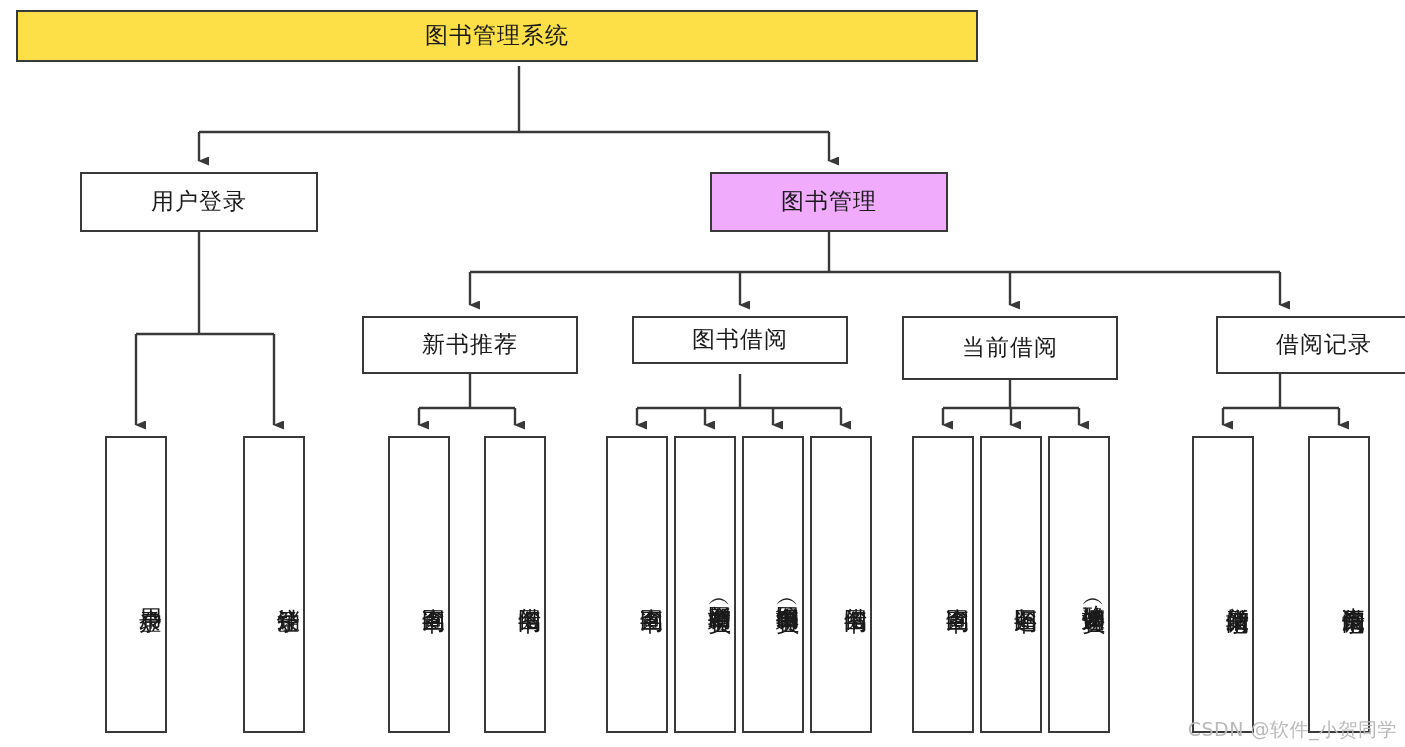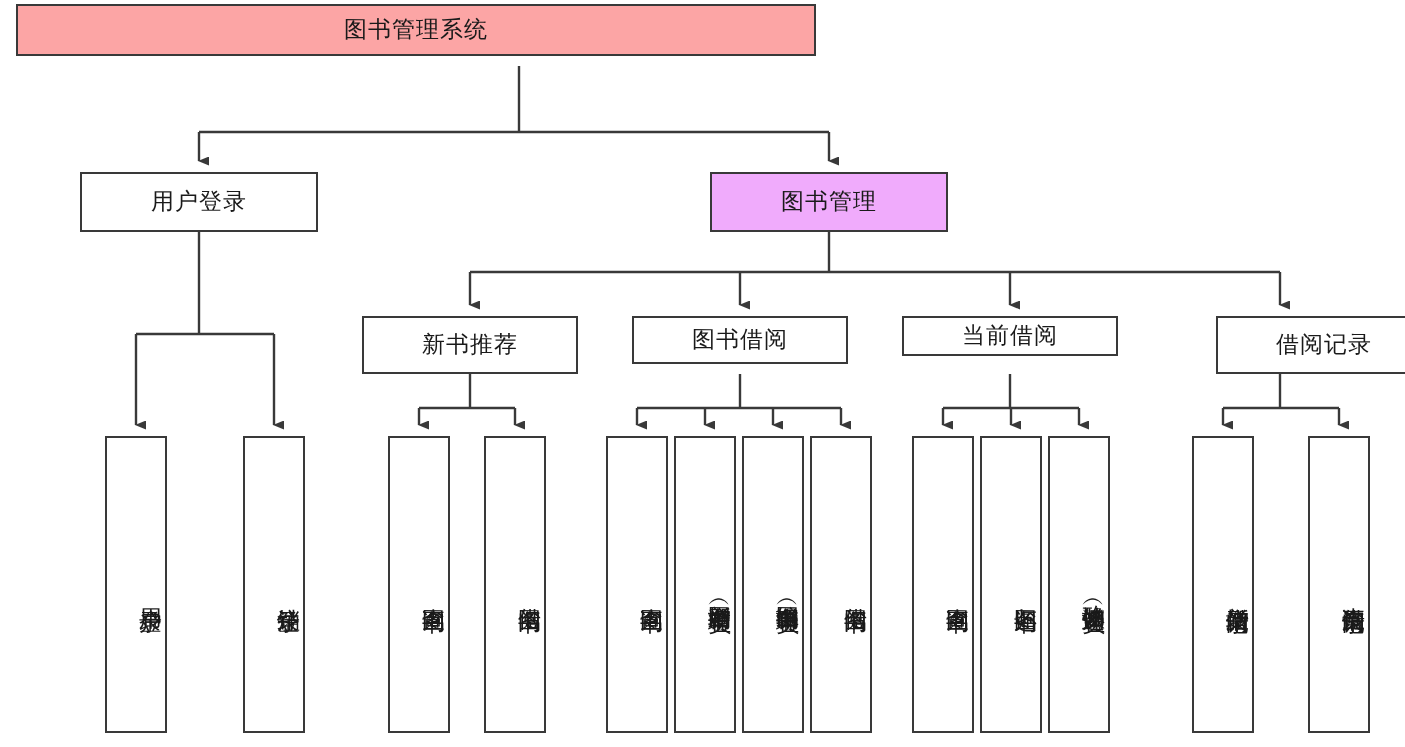--- a/index.html
+++ b/index.html
@@ -109,36 +109,36 @@
         <line x1="1011" y1="408" x2="1011" y2="425" stroke="#393939" marker-end="url(#arrowhead)"></line>
         <line x1="1079" y1="408" x2="1079" y2="425" stroke="#393939" marker-end="url(#arrowhead)"></line>
         <line x1="1280" y1="374" x2="1280" y2="408" stroke="#393939"></line>
         <line x1="1223" y1="408" x2="1339" y2="408" stroke="#393939"></line>
         <line x1="1223" y1="408" x2="1223" y2="425" stroke="#393939" marker-end="url(#arrowhead)"></line>
         <line x1="1339" y1="408" x2="1339" y2="425" stroke="#393939" marker-end="url(#arrowhead)"></line>
       </g>
   </svg>
 
   <div id="nodes-layer">
-      <div class="node h" style="left: 16px; top: 4px; width: 800px; height: 52px; border-color: rgb(57, 57, 57); background: #fca5a5; color: rgb(26, 26, 26);">
+      <div class="node h" style="left: 16px; top: 10px; width: 962px; height: 52px; border-color: rgb(57, 57, 57); background: #fde047; color: rgb(26, 26, 26);">
         <span>图书管理系统</span>
       </div>
       <div class="node h" style="left: 80px; top: 172px; width: 238px; height: 60px; border-color: rgb(57, 57, 57); background: rgb(255, 255, 255); color: rgb(26, 26, 26);">
         <span>用户登录</span>
       </div>
       <div class="node h" style="left: 710px; top: 172px; width: 238px; height: 60px; border-color: rgb(57, 57, 57); background: #f0abfc; color: rgb(26, 26, 26);">
         <span>图书管理</span>
       </div>
       <div class="node h" style="left: 362px; top: 316px; width: 216px; height: 58px; border-color: rgb(57, 57, 57); background: rgb(255, 255, 255); color: rgb(26, 26, 26);">
         <span>新书推荐</span>
       </div>
       <div class="node h" style="left: 632px; top: 316px; width: 216px; height: 48px; border-color: rgb(57, 57, 57); background: rgb(255, 255, 255); color: rgb(26, 26, 26);">
         <span>图书借阅</span>
       </div>
-      <div class="node h" style="left: 902px; top: 316px; width: 216px; height: 40px; border-color: rgb(57, 57, 57); background: rgb(255, 255, 255); color: rgb(26, 26, 26);">
+      <div class="node h" style="left: 902px; top: 316px; width: 216px; height: 64px; border-color: rgb(57, 57, 57); background: rgb(255, 255, 255); color: rgb(26, 26, 26);">
         <span>当前借阅</span>
       </div>
       <div class="node h" style="left: 1172px; top: 316px; width: 216px; height: 58px; border-color: rgb(57, 57, 57); background: rgb(255, 255, 255); color: rgb(26, 26, 26); margin-left: 44px;">
         <span>借阅记录</span>
       </div>
       <div class="node v" style="left: 105px; top: 436px; width: 62px; height: 297px; border-color: rgb(57, 57, 57); background: rgb(255, 255, 255); color: rgb(26, 26, 26);">
         <span class="vlabel">用户登录</span>
       </div>
       <div class="node v" style="left: 243px; top: 436px; width: 62px; height: 297px; border-color: rgb(57, 57, 57); background: rgb(255, 255, 255); color: rgb(26, 26, 26);">
         <span class="vlabel">注销登录</span>
@@ -171,13 +171,14 @@
         <span class="vlabel">确认归还（管理员）</span>
       </div>
       <div class="node v" style="left: 1192px; top: 436px; width: 62px; height: 297px; border-color: rgb(57, 57, 57); background: rgb(255, 255, 255); color: rgb(26, 26, 26);">
         <span class="vlabel">新增借阅记录</span>
       </div>
       <div class="node v" style="left: 1308px; top: 436px; width: 62px; height: 297px; border-color: rgb(57, 57, 57); background: rgb(255, 255, 255); color: rgb(26, 26, 26);">
         <span class="vlabel">查询借阅记录</span>
       </div>
     </div>
 
+  <div class="watermark">CSDN @软件_小贺同学</div>
 </div>
 
 </body></html>

